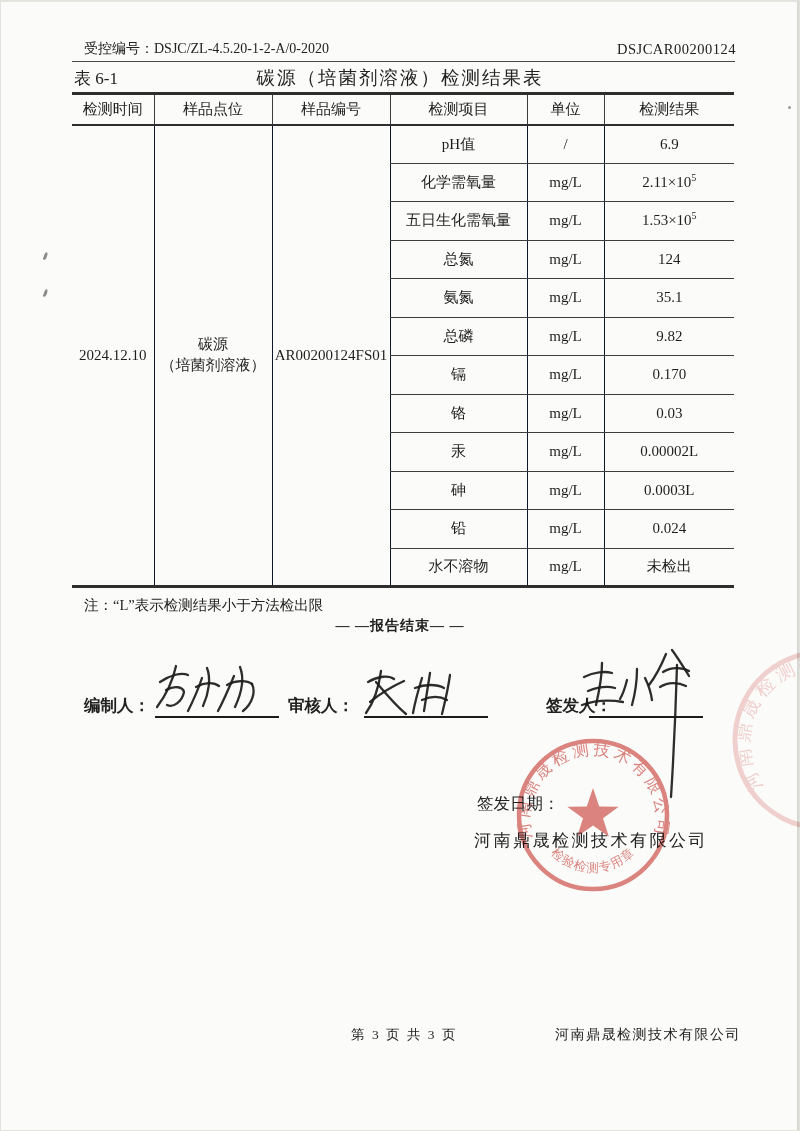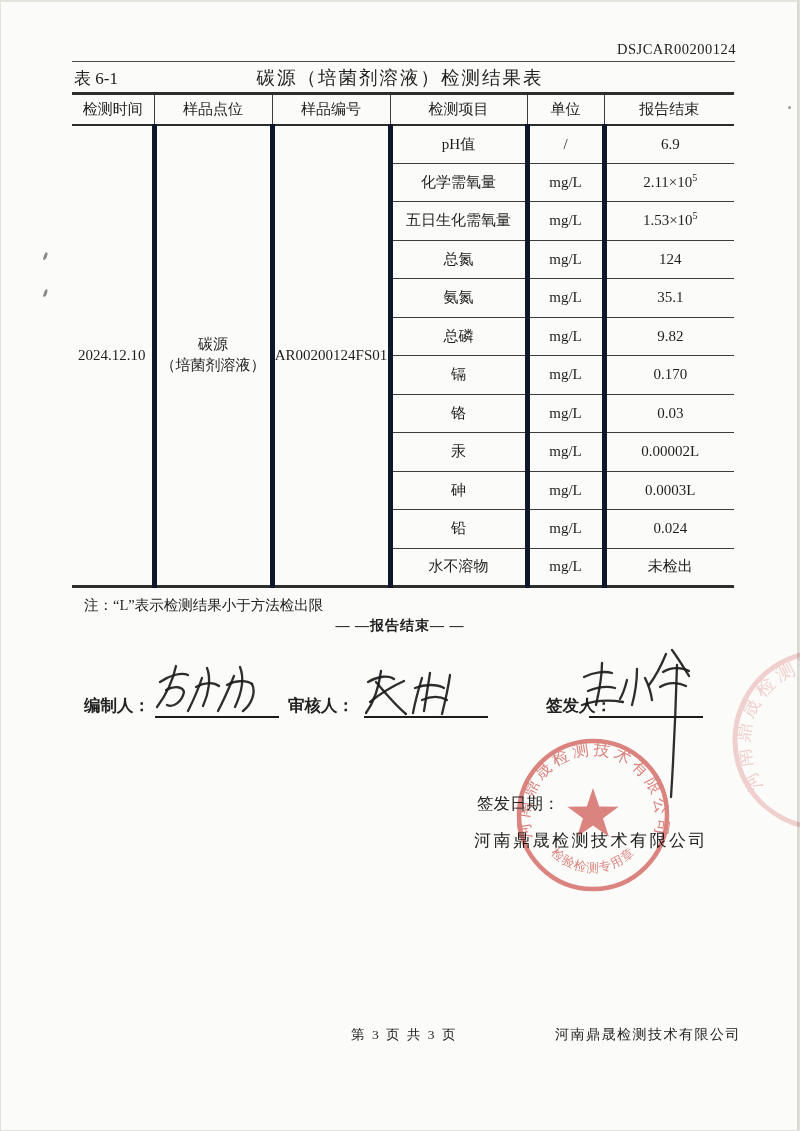--- a/index.html
+++ b/index.html
@@ -24,21 +24,21 @@
   table.results{position:absolute;top:92px;left:72px;width:662px;
     border-collapse:collapse;table-layout:fixed;
     border-top:3px solid #2e2e2e;border-bottom:3px solid #2e2e2e;}
   table.results th,table.results td{
     text-align:center;vertical-align:middle;font-size:15px;font-weight:normal;
     padding:0;color:#1e1e1e;}
   table.results thead tr{height:31px;}
   table.results tbody tr{height:38.5px;}
   table.results thead th{border-bottom:2px solid #2e2e2e;}
   table.results thead th + th{border-left:1px solid #3d3d3d;}
-  td.col-loc,td.col-code,td.col-item,td.col-unit,td.col-result{border-left:5px solid #0f172a;}
+  td.col-loc,td.col-code,td.col-item,td.col-unit,td.col-result{border-left:1px solid #0f172a;}
   td.col-item,td.col-unit,td.col-result{border-bottom:1px solid #3d3d3d;}
   table.results tbody tr:last-child td{border-bottom:none;}
   td.col-result sup{font-size:10px;line-height:0;vertical-align:super;}
   .loc-line{line-height:1.45;}
 
   
   .note-line{top:596px;left:84px;font-size:14.5px;}
   .report-end{top:617px;left:0;right:0;text-align:center;font-size:14px;font-weight:600;letter-spacing:1px;}
 
   
@@ -63,20 +63,21 @@
 
   
   .scan-mark{width:3px;height:8px;border-radius:50% 50% 50% 0;background:#6f6f6f;transform:rotate(18deg);opacity:.8;}
   .scan-dot{width:3px;height:3px;border-radius:50%;background:#9a9a94;}
 </style>
 </head>
 <body>
 
 <div class="page">
 
+  <span class="abs control-label-line">受控编号：DSJC/ZL-4.5.20-1-2-A/0-2020</span>
   <span class="abs report-number">DSJCAR00200124</span>
   <div class="abs hr-thin"></div>
 
   <span class="abs table-no">表 6-1</span>
   <div class="abs doc-title">碳源（培菌剂溶液）检测结果表</div>
 
   <table class="results">
     <colgroup>
       <col style="width:82px">
         <col style="width:118px">
@@ -85,21 +86,21 @@
         <col style="width:77px">
         <col style="width:130px">
     </colgroup>
     <thead>
       <tr>
         <th>检测时间</th>
         <th>样品点位</th>
         <th>样品编号</th>
         <th>检测项目</th>
         <th>单位</th>
-        <th>报告结束</th>
+        <th>检测结果</th>
       </tr>
     </thead>
     <tbody id="table-body">
         <tr>
           <td class="col-time" rowspan="12">2024.12.10</td>
           <td class="col-loc" rowspan="12">
             <div class="loc-line">碳源</div>
             <div class="loc-line">（培菌剂溶液）</div>
           </td>
           <td class="col-code" rowspan="12">AR00200124FS01</td>

